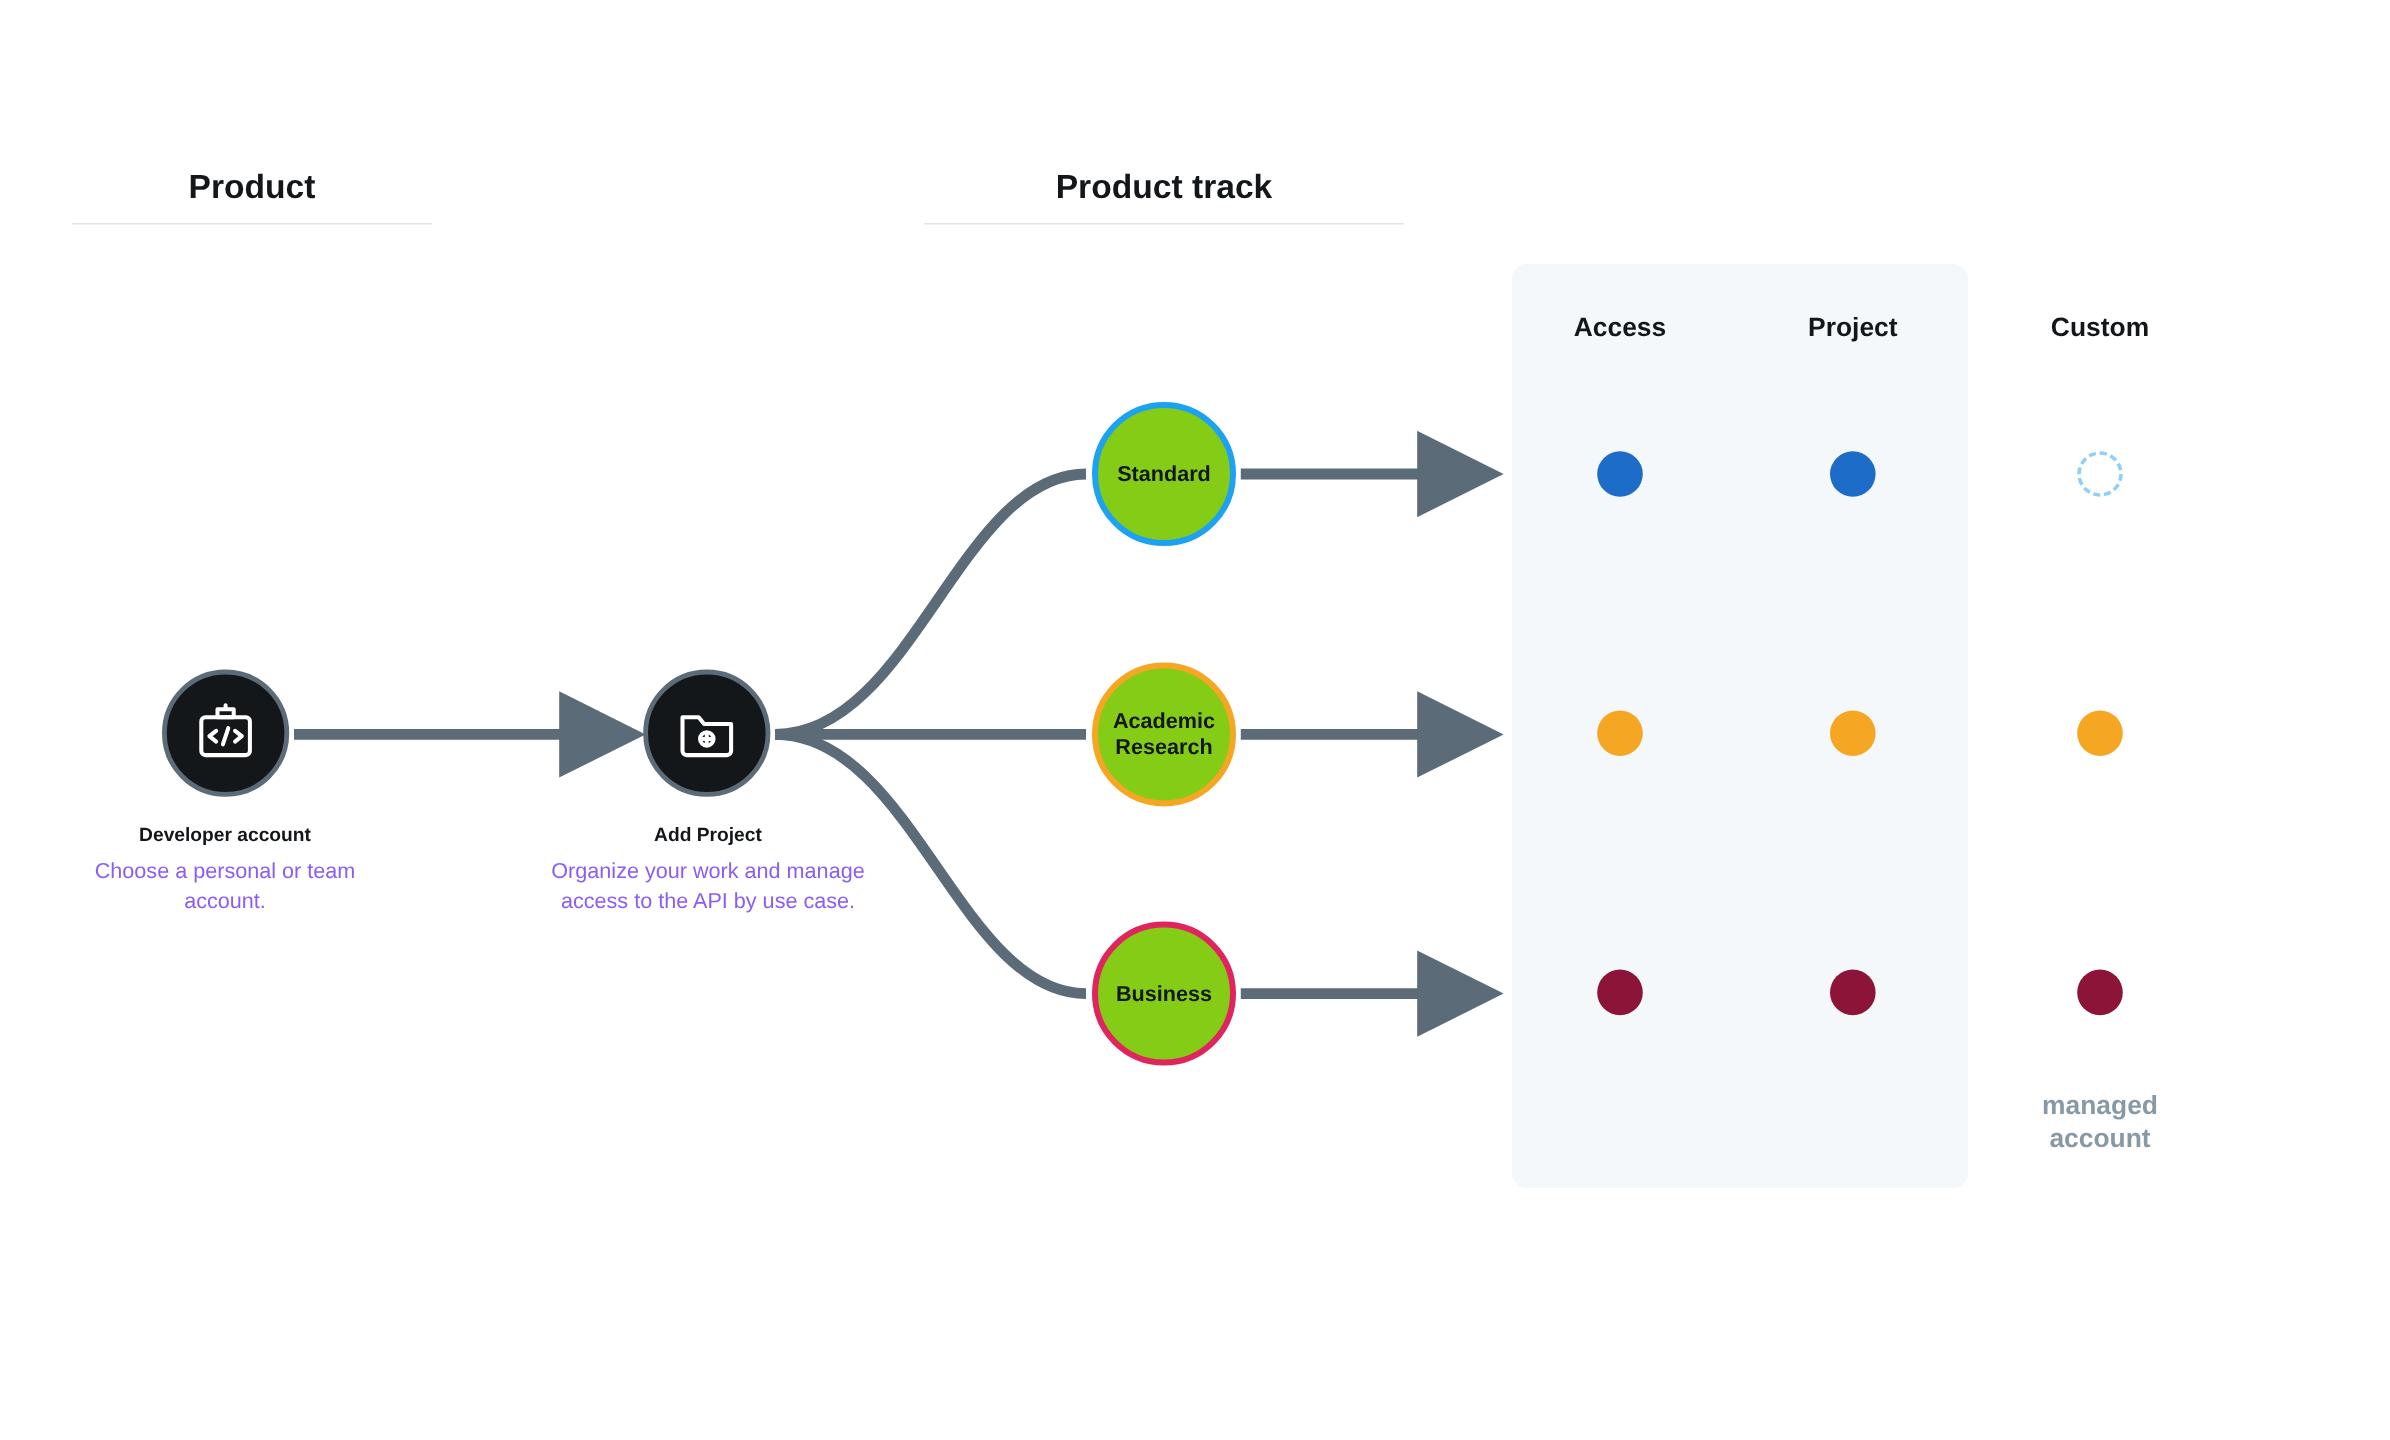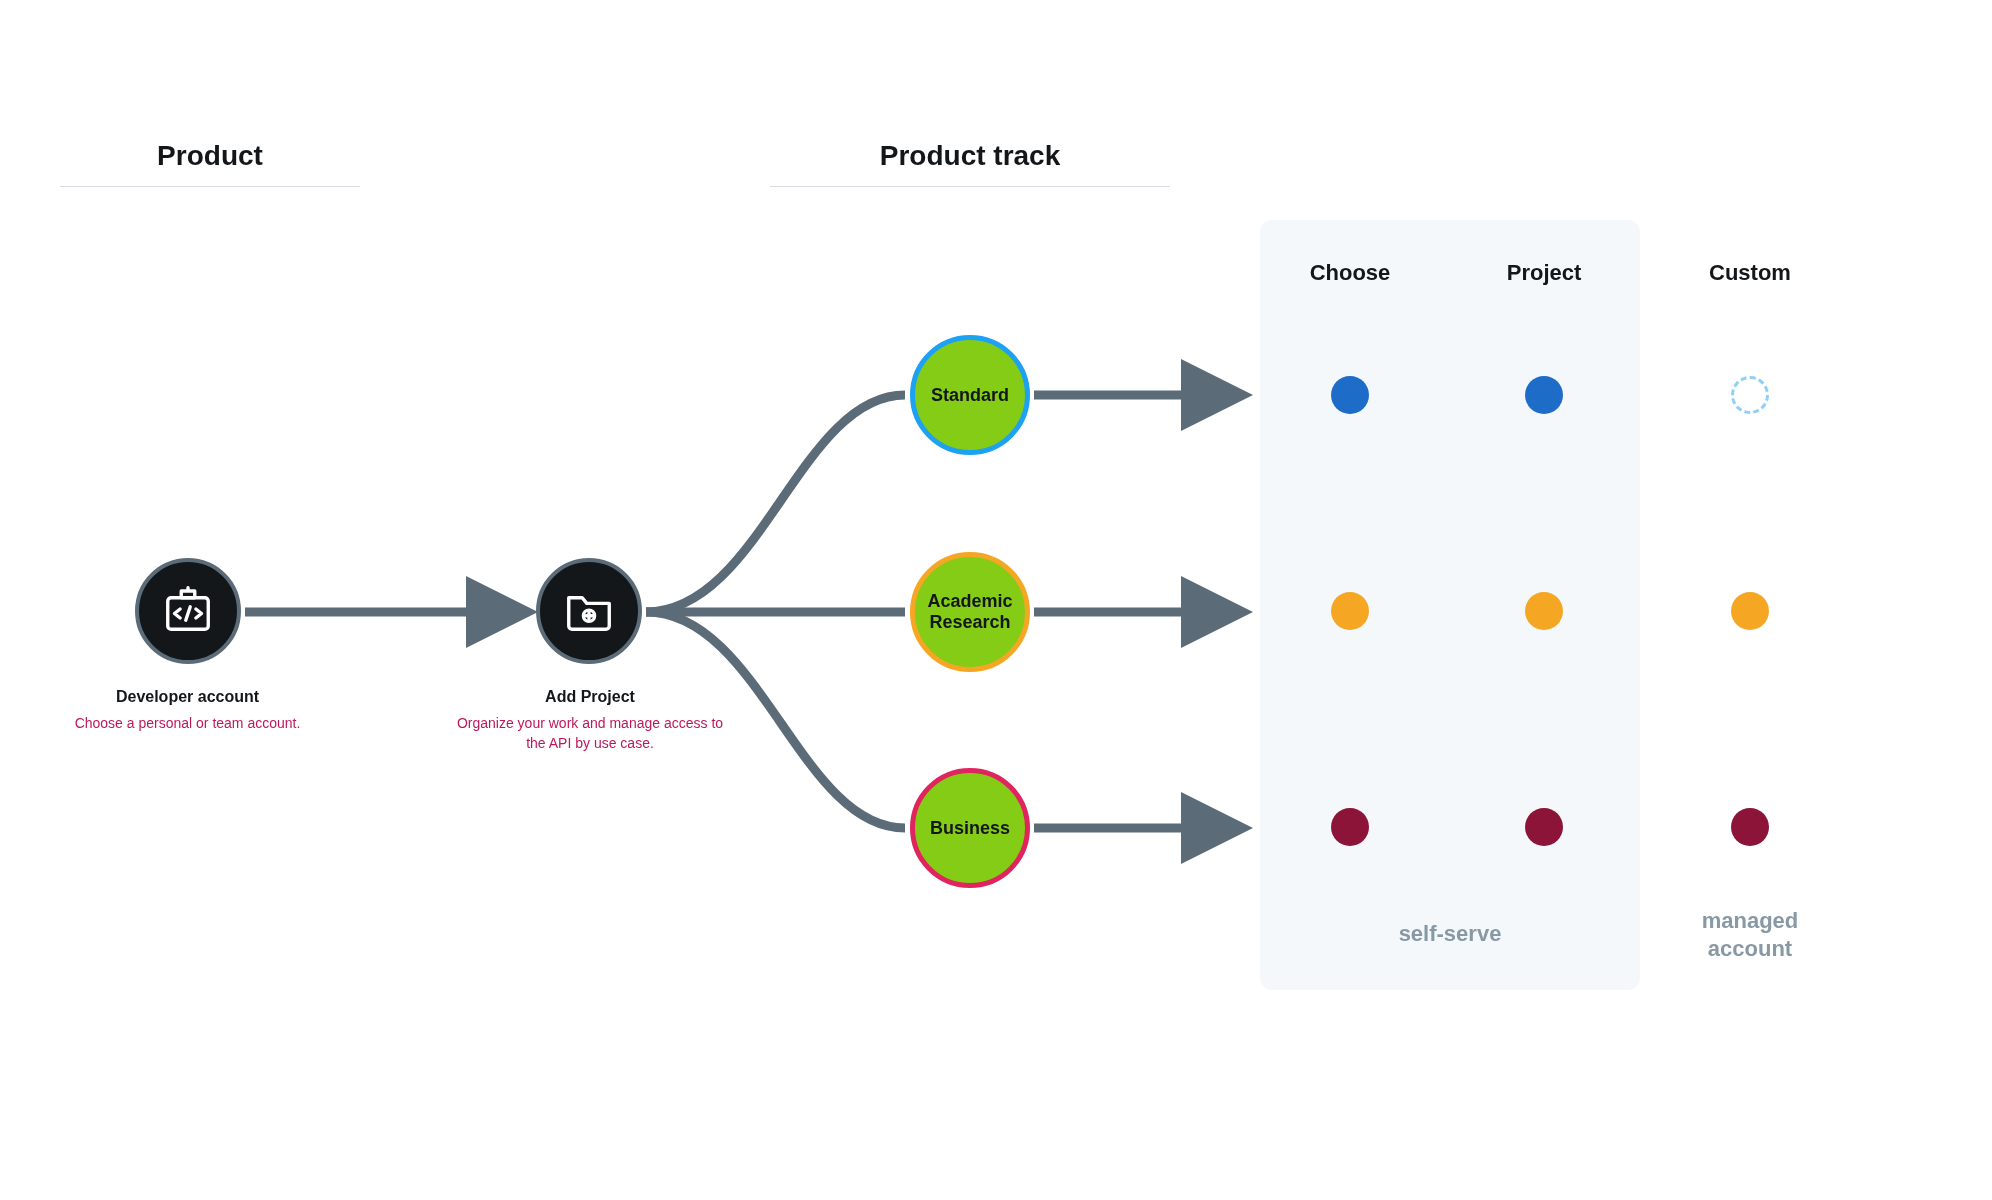--- a/index.html
+++ b/index.html
@@ -48,21 +48,21 @@
 
   .node-dev { left: 135px; top: 558px; }
   .node-proj { left: 536px; top: 558px; }
 
   
   .node-caption {
     position: absolute;
     text-align: center;
   }
   .node-caption .title { font-size: 16px; font-weight: 700; margin-bottom: 8px; }
-  .node-caption .desc  { font-size: 14px; color: #be185d; line-height: 1.4; }
+  .node-caption .desc  { font-size: 18px; color: #8b5cf6; line-height: 1.4; }
   .cap-dev { left: 50px; top: 688px; width: 275px; }
   .cap-proj { left: 450px; top: 688px; width: 280px; }
 
   
   .track-node {
     position: absolute;
     width: 120px; height: 120px;
     border-radius: 50%;
     background: #84cc16;
     border: 5px solid;
@@ -192,32 +192,31 @@
   <div class="track-node track-standard">
     <span>Standard</span>
   </div>
   <div class="track-node track-academic">
     <span>Academic Research</span>
   </div>
   <div class="track-node track-business">
     <span>Business</span>
   </div>
 
-  <div class="access-header ah-basic">Choose</div>
+  <div class="access-header ah-basic">Access</div>
   <div class="access-header ah-elevated">Project</div>
   <div class="access-header ah-custom">Custom</div>
 
   <div class="dot blue row1 colA"></div>
   <div class="dot blue row1 colB"></div>
   <div class="dot dashed row1 colC"></div>
 
   <div class="dot orange row2 colA"></div>
   <div class="dot orange row2 colB"></div>
   <div class="dot orange row2 colC"></div>
 
   <div class="dot maroon row3 colA"></div>
   <div class="dot maroon row3 colB"></div>
   <div class="dot maroon row3 colC"></div>
 
-  <div class="footer-label fl-self">self-serve</div>
   <div class="footer-label fl-managed">managed account</div>
 
 </div>
 
 </body></html>

